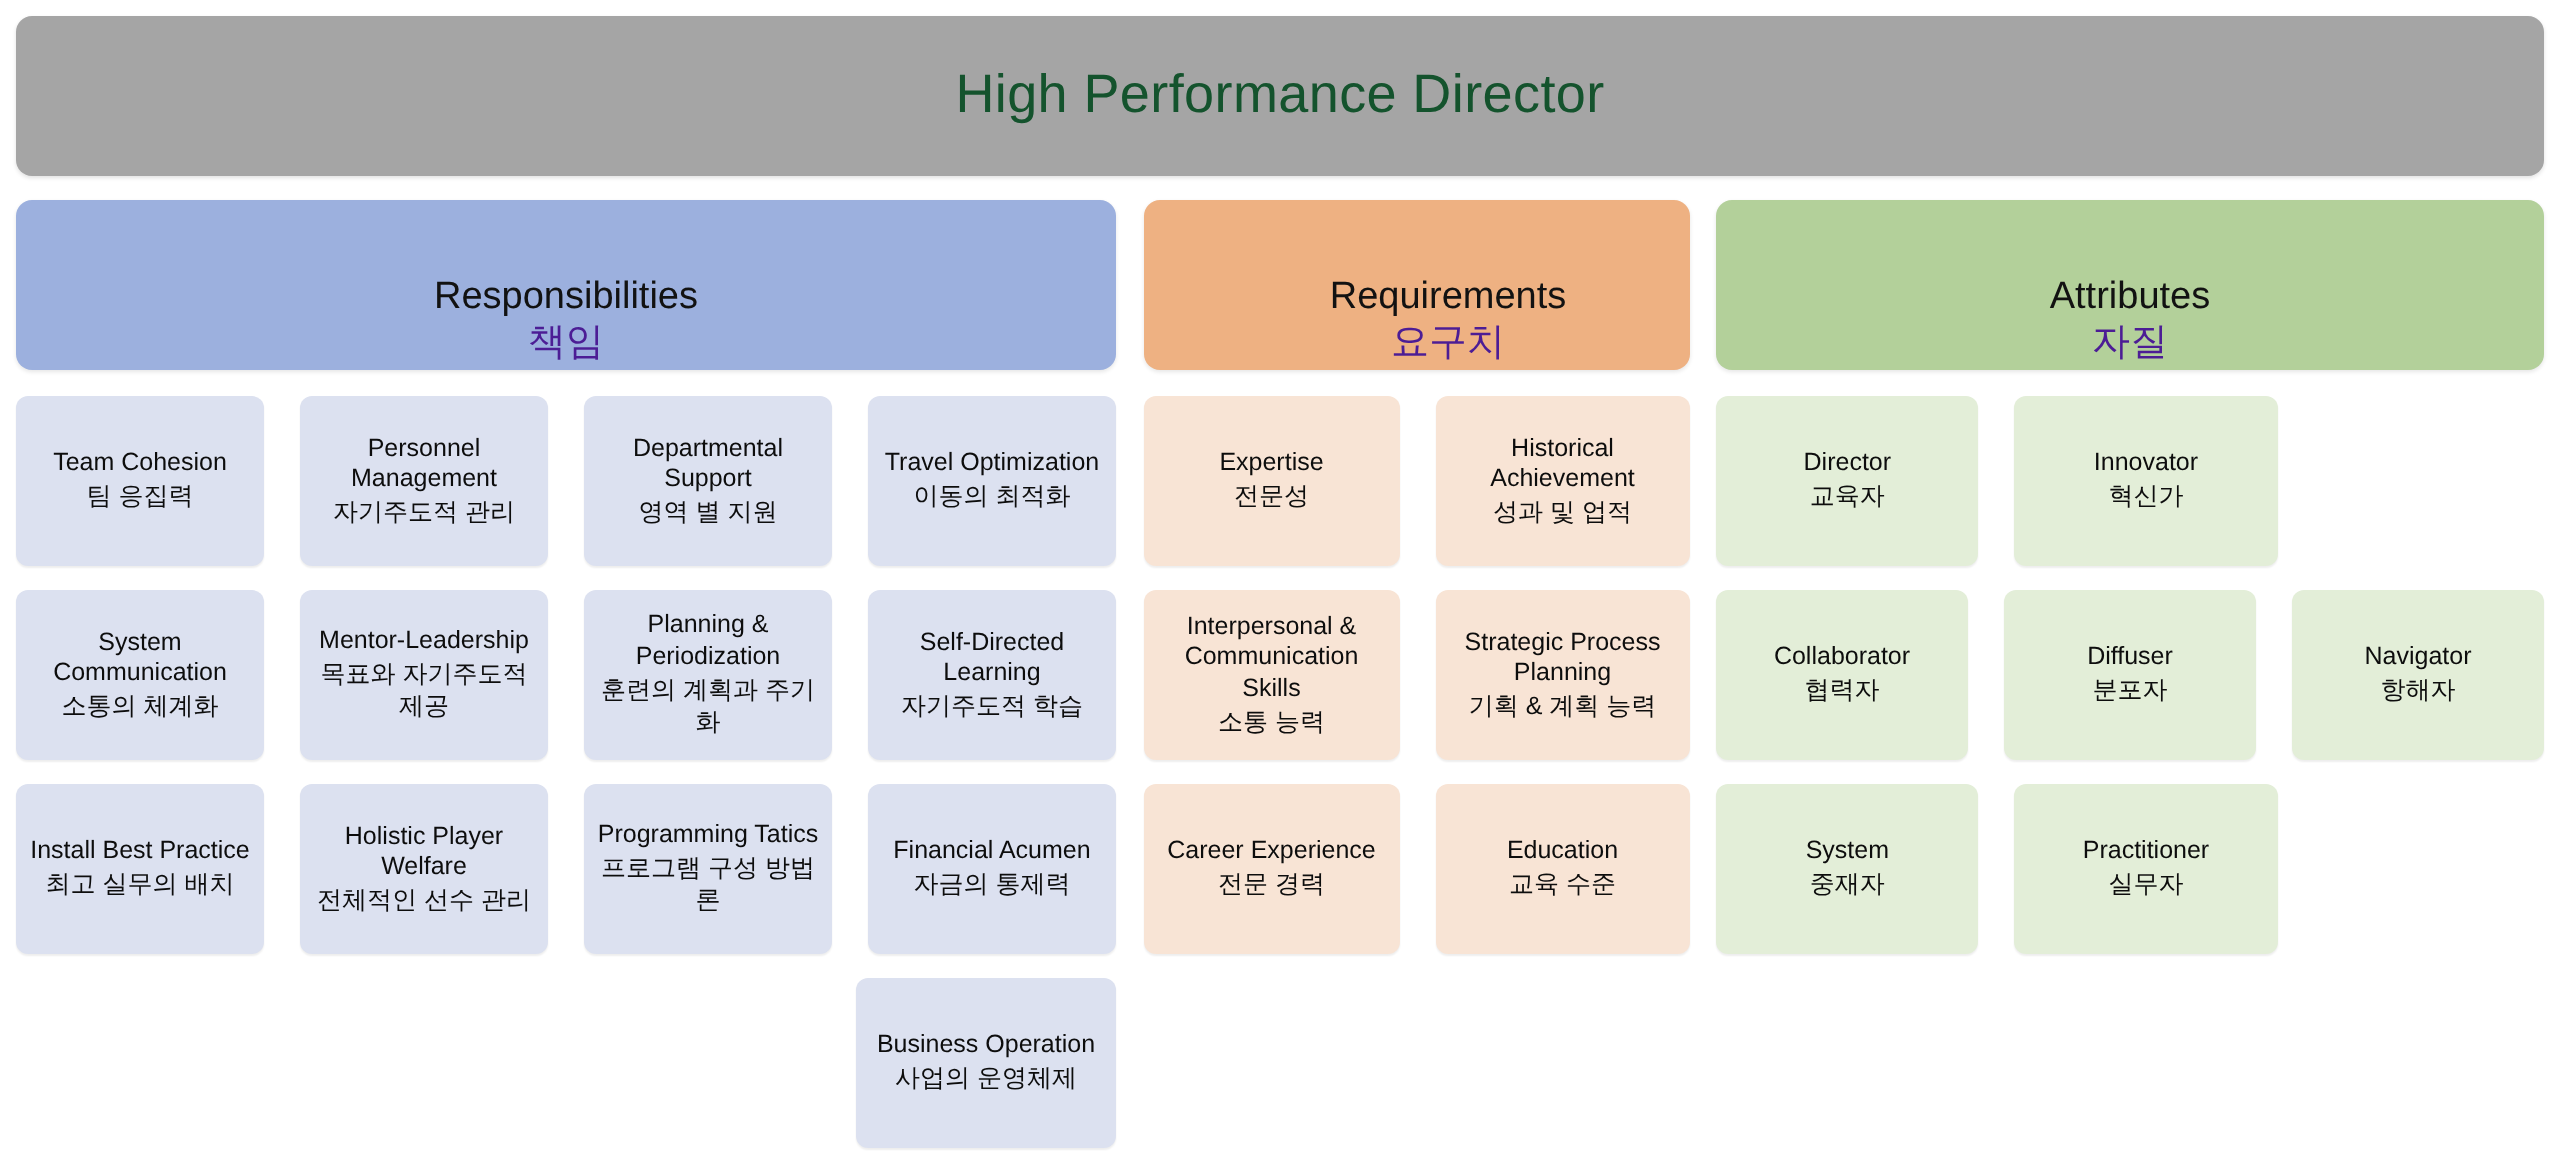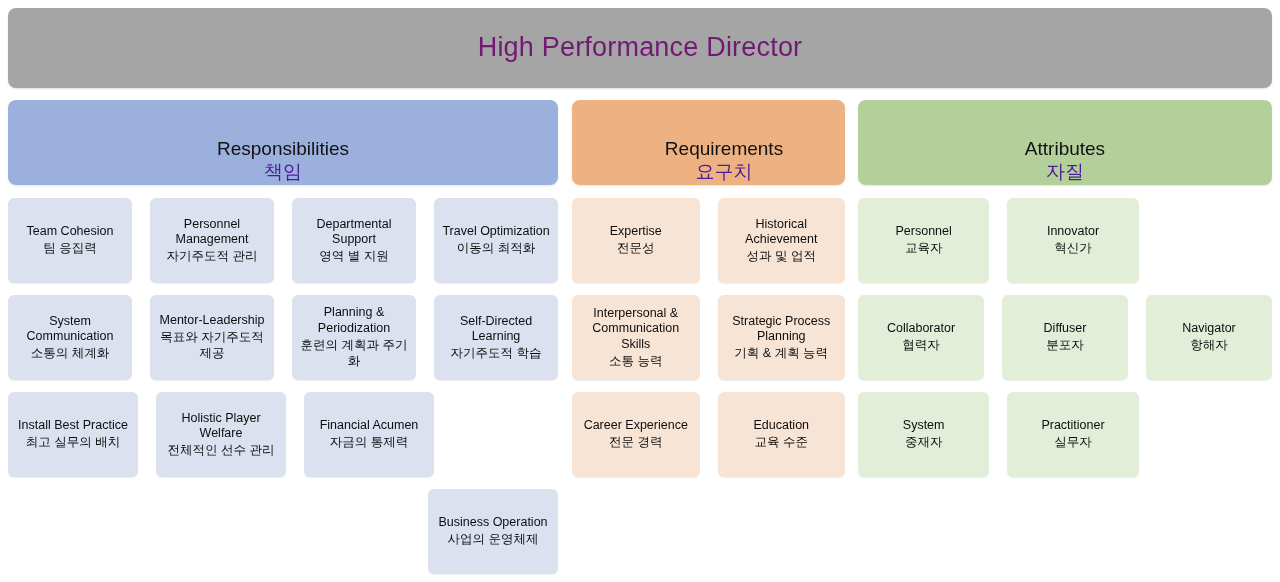--- a/index.html
+++ b/index.html
@@ -29,21 +29,21 @@
     height: 80px;
     background: #a5a5a5;
     border-radius: 8px;
     display: flex;
     align-items: center;
     justify-content: center;
     box-shadow: 0 1px 2px rgba(0,0,0,0.12);
   }
   .title-bar .title-text {
     font-size: 27px;
-    color: #701a75;
+    color: #14532d;
     letter-spacing: 0.2px;
     text-align: center;
     line-height: 1.15;
   }
 
   
   .section-header {
     position: absolute;
     top: 100px;
     height: 85px;
@@ -199,20 +199,24 @@
     <div class="row">
       <div class="card blue">
         <span class="c-en">Install Best Practice</span>
         <span class="c-ko">최고 실무의 배치</span>
       </div>
       <div class="card blue">
         <span class="c-en">Holistic Player Welfare</span>
         <span class="c-ko">전체적인 선수 관리</span>
       </div>
       <div class="card blue">
+        <span class="c-en">Programming Tatics</span>
+        <span class="c-ko">프로그램 구성 방법론</span>
+      </div>
+      <div class="card blue">
         <span class="c-en">Financial Acumen</span>
         <span class="c-ko">자금의 통제력</span>
       </div>
     </div>
 
     <div class="row offset-3">
       <div class="card blue">
         <span class="c-en">Business Operation</span>
         <span class="c-ko">사업의 운영체제</span>
       </div>
@@ -254,21 +258,21 @@
         <span class="c-ko">교육 수준</span>
       </div>
     </div>
 
   </div>
 
   <div class="col" id="col-attributes">
 
     <div class="row">
       <div class="card green">
-        <span class="c-en">Personnel</span>
+        <span class="c-en">Director</span>
         <span class="c-ko">교육자</span>
       </div>
       <div class="card green">
         <span class="c-en">Innovator</span>
         <span class="c-ko">혁신가</span>
       </div>
     </div>
 
     <div class="row">
       <div class="card green">

